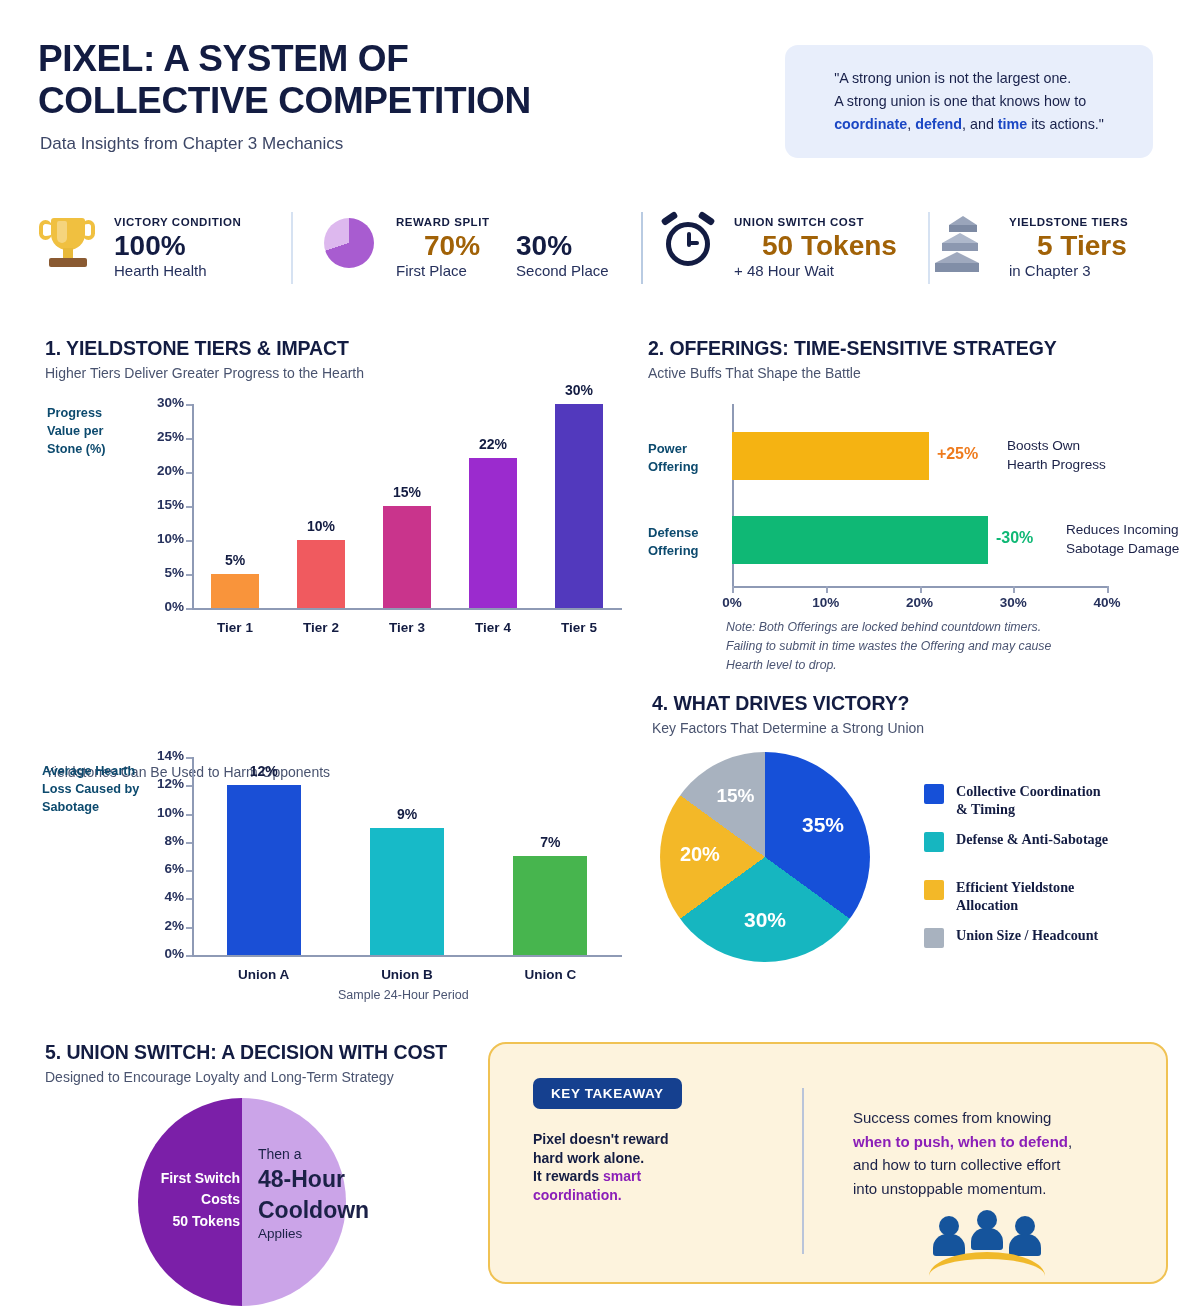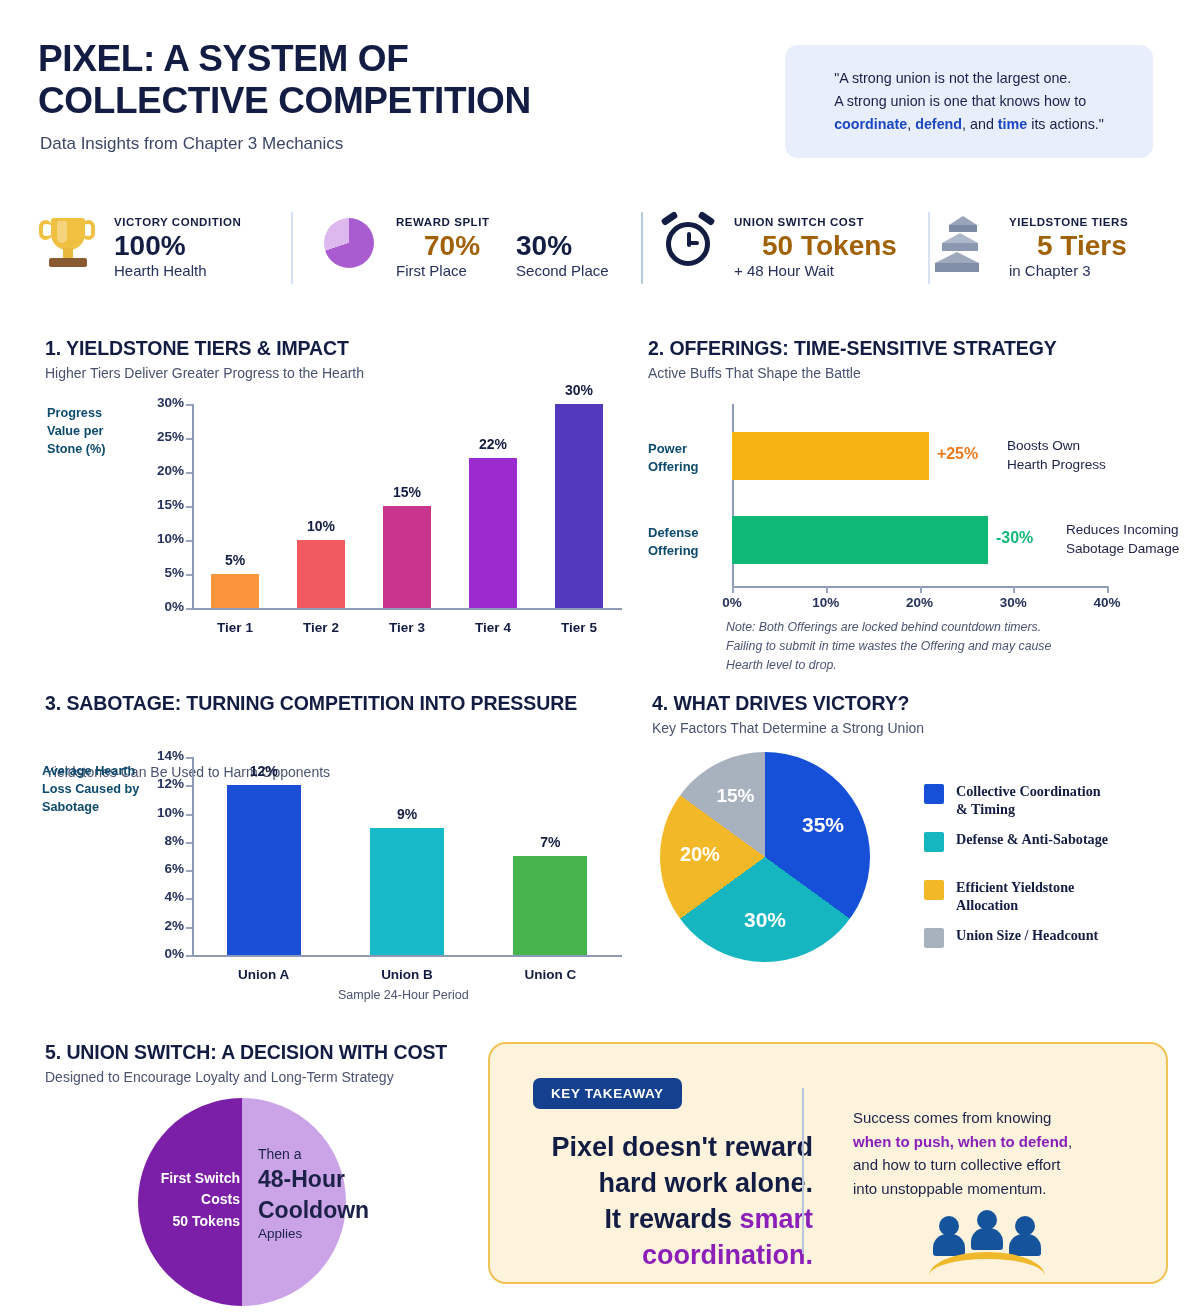--- a/index.html
+++ b/index.html
@@ -150,21 +150,21 @@
     position: absolute; left: 488px; top: 1042px; width: 680px; height: 242px;
     background: #fdf3dd; border: 2px solid #f0c253; border-radius: 18px;
   }
   .kt-badge {
     position: absolute; left: 43px; top: 34px; padding: 8px 18px;
     background: #15408f; color: #fff; border-radius: 7px;
     font-size: 13.5px; font-weight: bold; letter-spacing: 0.6px;
   }
   .kt-head {
     position: absolute; left: 43px; top: 86px; width: 280px;
-    font-size: 27px; font-weight: bold; line-height: 1.33; color: #131c42; text-align: right;
+    font-size: 14px; font-weight: bold; line-height: 1.33; color: #131c42;
   }
   .kt-head .p { color: #8b1fb8; }
   .kt-vline { position: absolute; left: 312px; top: 44px; width: 2px; height: 166px; background: #b9c4da; }
   .kt-body {
     position: absolute; left: 363px; top: 62px; width: 270px;
     font-size: 15px; line-height: 1.58; color: #1b2147;
   }
   .kt-body b { color: #8b1fb8; }
   .people { position: absolute; left: 437px; top: 162px; width: 120px; height: 62px; }
   .ppl { position: absolute; background: #15549c; }
@@ -340,21 +340,20 @@
         <div>Offering</div>
       </div>
       <div class="barlab" style="left:347.9375px;top:139px;width:64px;font-size:16px;text-align:left;color:#0fb875">-30%</div>
       <div style="left:417.9375px;top:131px;width:160px;position:absolute;font-size:13.6px;line-height:1.38;color:#1b2147">
         <div>Reduces Incoming</div>
         <div>Sabotage Damage</div>
       </div>
     </div>
   <div class="note" style="left:726px;top:618px;width:330px">Note: Both Offerings are locked behind countdown timers. Failing to submit in time wastes the Offering and may cause Hearth level to drop.</div>
 
-  <div class="sec-title" style="left:45px;top:692px">3.  SABOTAGE: TURNING COMPETITION INTO PRESSURE</div>
   <div class="sec-sub" style="left:45px;top:764px">Yieldstones Can Be Used to Harm Opponents</div>
   <div class="axis-label" style="left:42px;top:762px;width:100px">Average Hearth Loss Caused by Sabotage</div>
   <div id="chart3" style="position:absolute;left:130px;top:745px;width:500px;height:240px">
       <div class="axisline" style="left:62px;top:12px;width:2px;height:198px"></div>
       <div class="axisline" style="left:62px;top:210px;width:430px;height:2px"></div>
       <div class="tick" style="left:0;top:201px;width:54px">0%</div>
       <div class="tickmark" style="left:56px;top:210px;width:6px;height:2px"></div>
       <div class="tick" style="left:0;top:172.71428571428572px;width:54px">2%</div>
       <div class="tickmark" style="left:56px;top:181.71428571428572px;width:6px;height:2px"></div>
       <div class="tick" style="left:0;top:144.42857142857144px;width:54px">4%</div>

